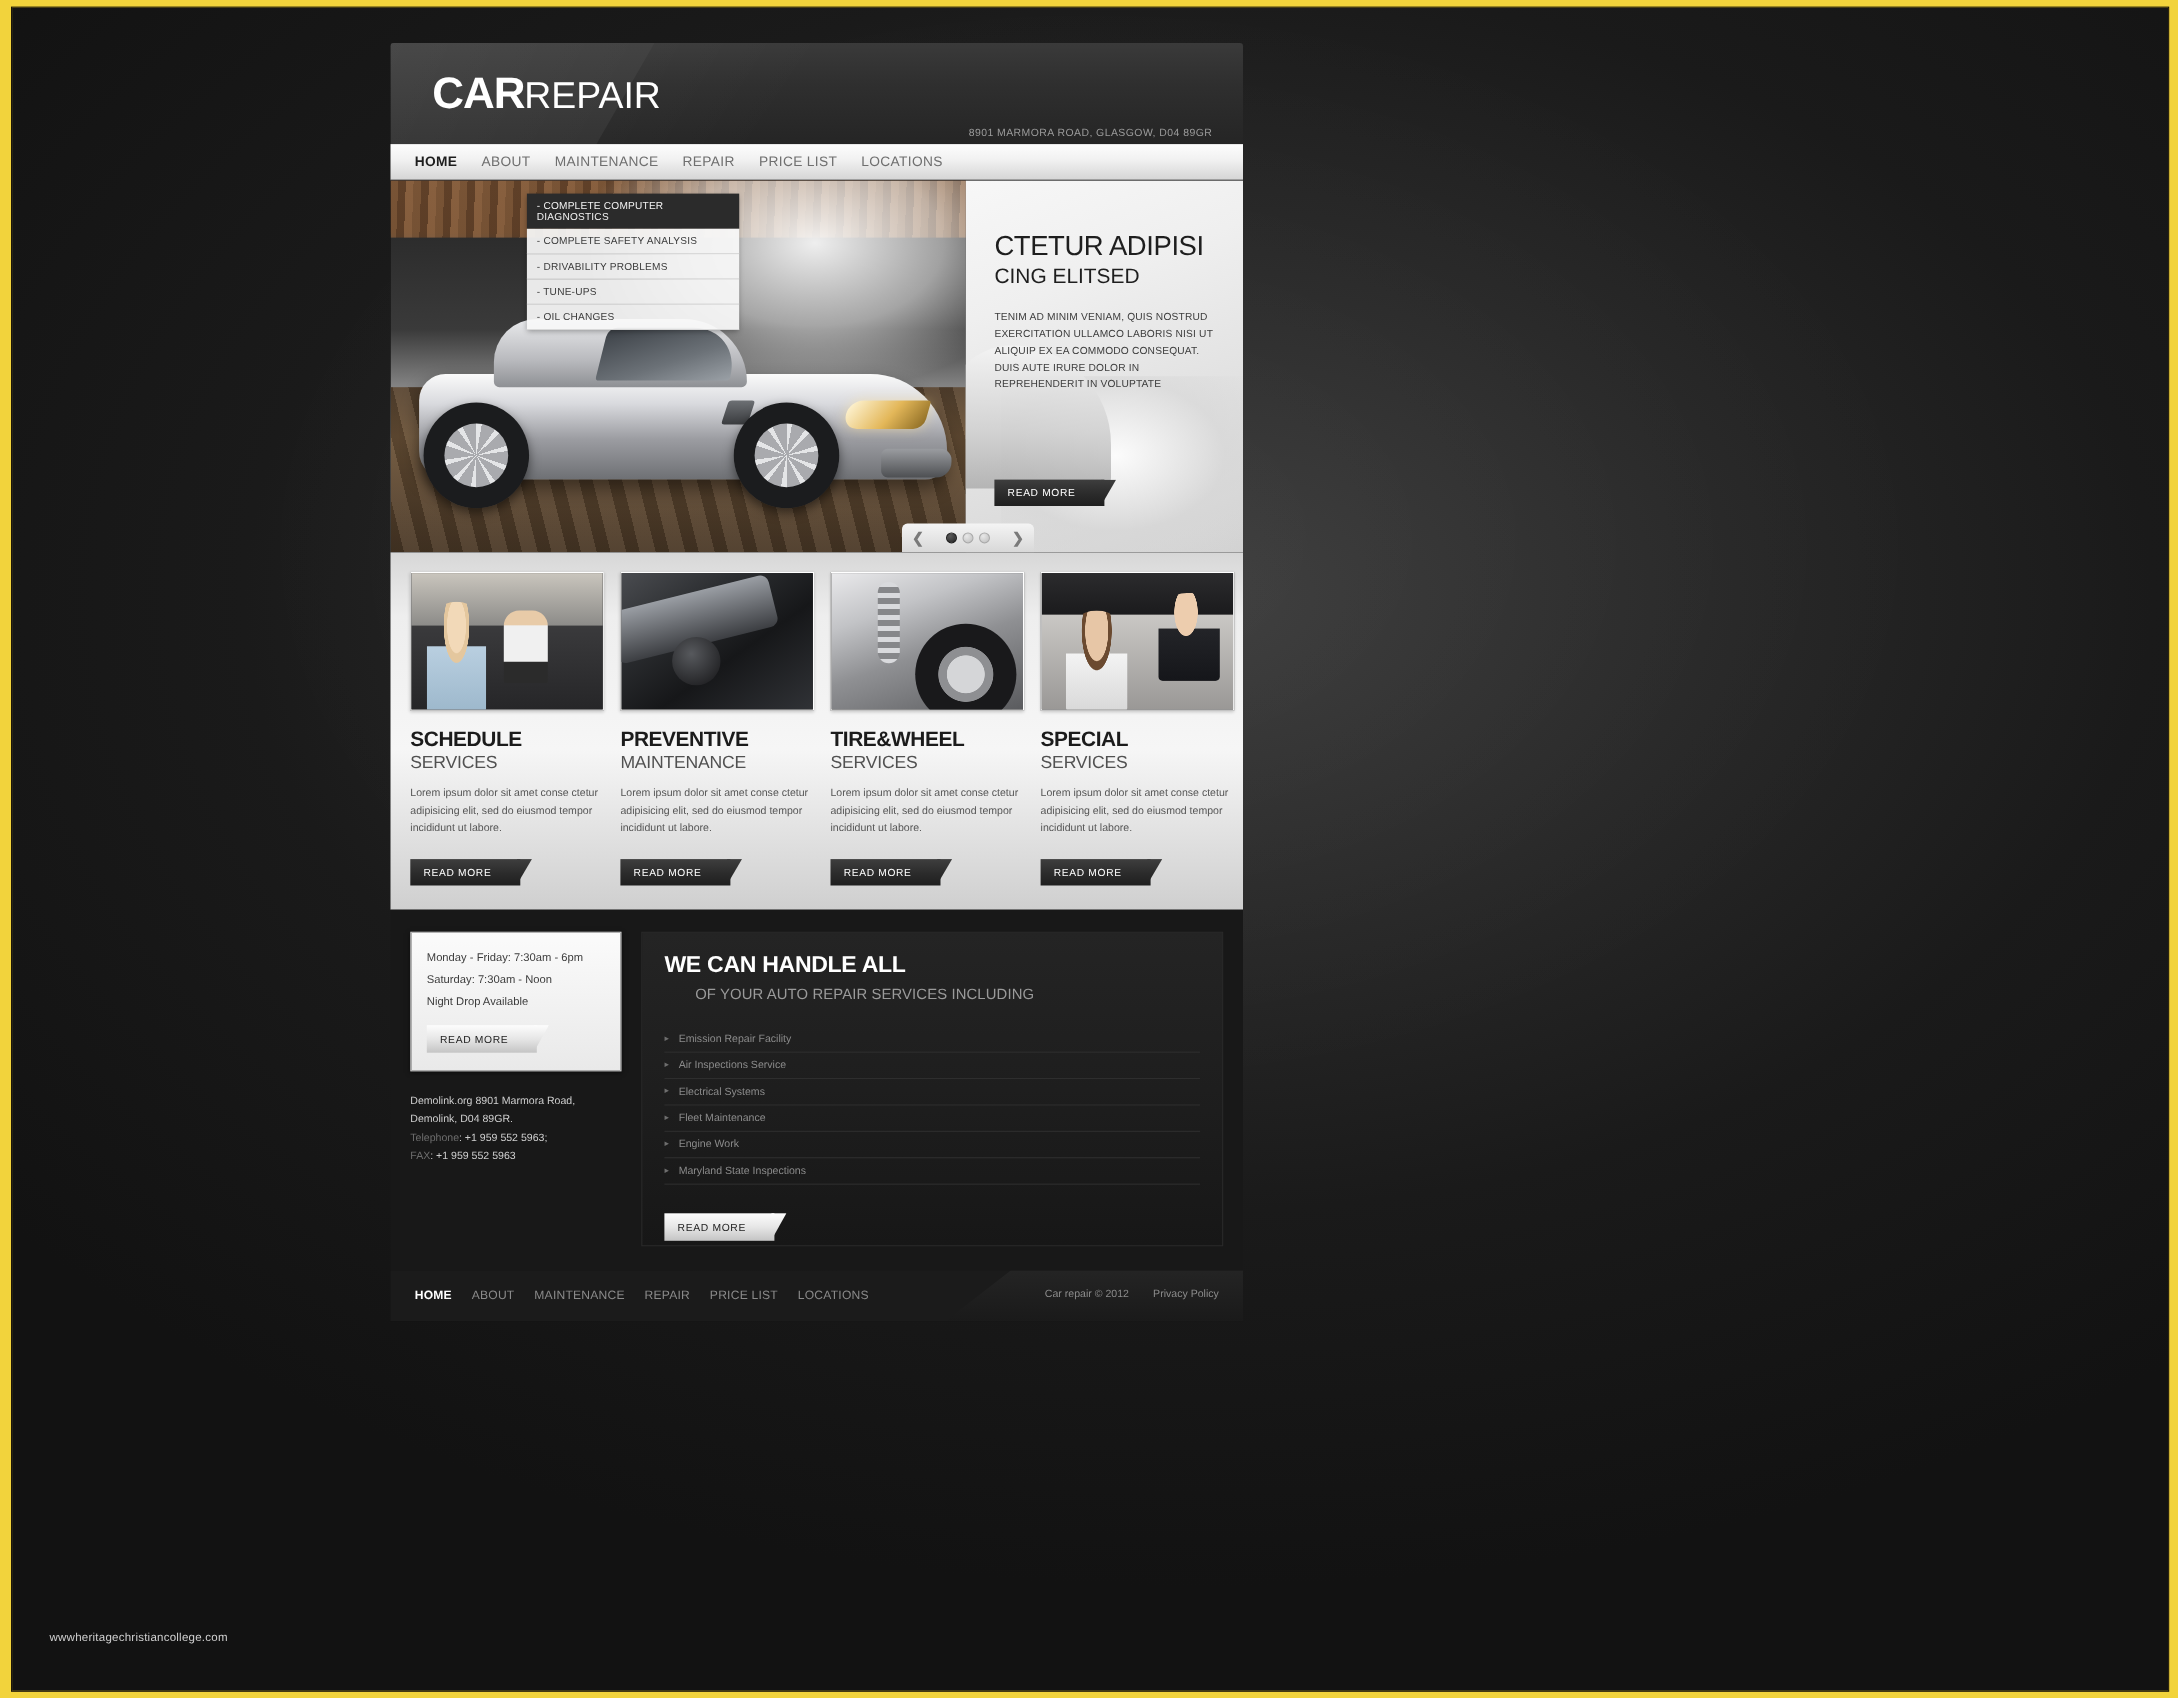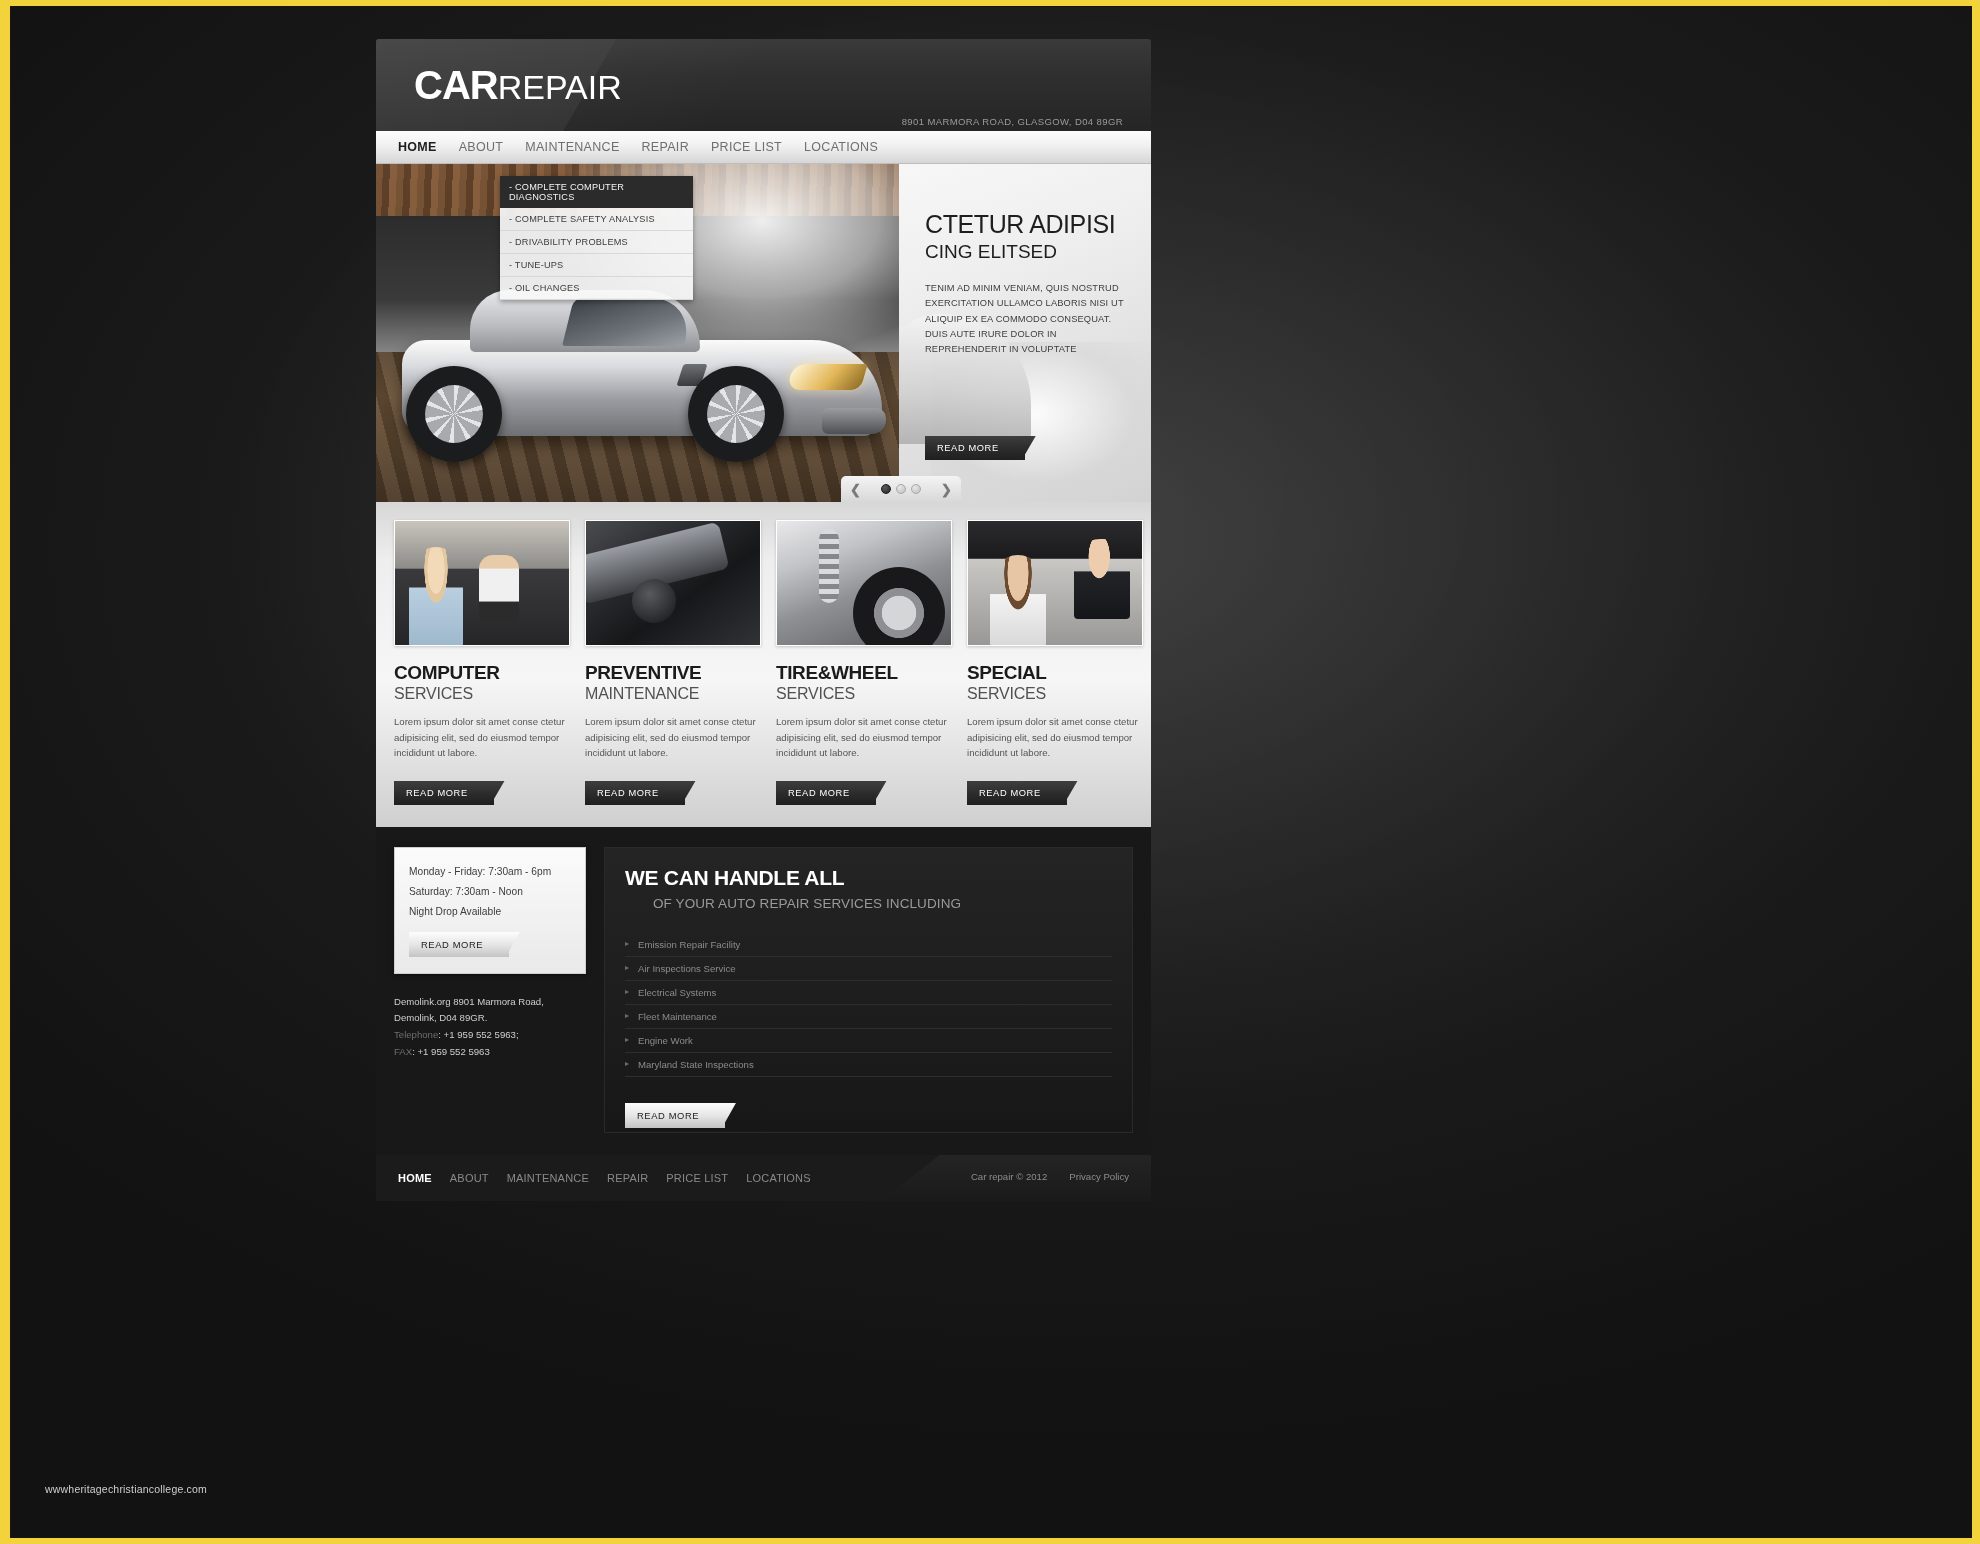--- a/index.html
+++ b/index.html
@@ -19,21 +19,21 @@
   }
   .vignette{
     position:absolute; inset:0;
     background:radial-gradient(ellipse 1250px 820px at 50% 32%, rgba(255,255,255,0.045) 0%, rgba(0,0,0,0) 62%);
     pointer-events:none;
   }
 
   
   .site{
     position:absolute;
-    left:365px; top:32px;
+    left:344px; top:32px;
     width:693px;
     transform:scale(1.0);
   }
   .site-inner{ width:775px; }
 
   
   .header{
     position:relative;
     height:92px;
     background:linear-gradient(180deg,#3a3a3a 0%,#2f2f2f 40%,#252525 100%);
@@ -419,21 +419,21 @@
         <span class="ctrl-arrow">❯</span>
       </div>
     </div>
 
     <div class="services">
       <div class="svc">
         <div class="svc-img">
               <div class="art a1"></div>
             </div>
         <div class="svc-h">
-          <span class="t1">COMPUTER</span>
+          <span class="t1">SCHEDULE</span>
           <span class="t2">SERVICES</span>
         </div>
         <div class="svc-p">Lorem ipsum dolor sit amet conse ctetur adipisicing elit, sed do eiusmod tempor incididunt ut labore.</div>
         <div class="svc-btn"><span class="btn-dark">READ MORE</span></div>
       </div>
 
       <div class="svc">
         <div class="svc-img">
               <div class="art a2"></div>
             </div>

